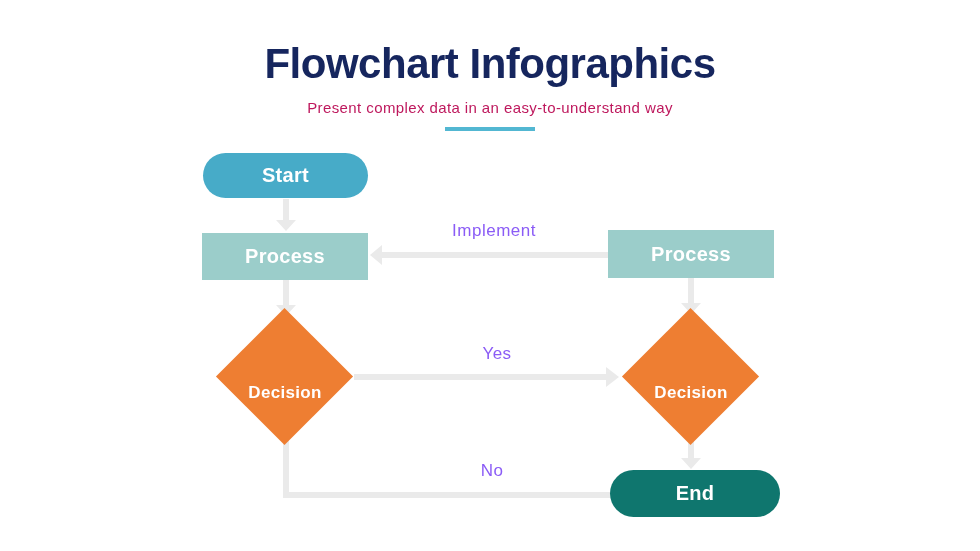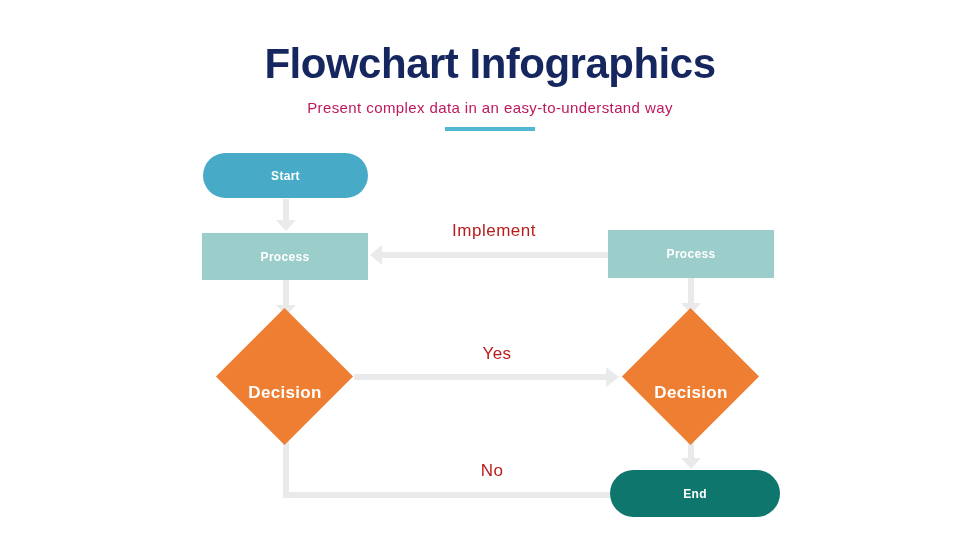--- a/index.html
+++ b/index.html
@@ -48,21 +48,21 @@
   }
 
   
   .node {
     position: absolute;
     display: flex;
     align-items: center;
     justify-content: center;
     color: #ffffff;
     font-weight: bold;
-    font-size: 12px;
+    font-size: 20px;
     letter-spacing: 0.3px;
   }
   .node-start {
     left: 203px; top: 153px;
     width: 165px; height: 45px;
     background: #47ABC8;
     border-radius: 23px;
   }
   .node-process-left {
     left: 202px; top: 233px;
@@ -144,21 +144,21 @@
   .c-yes-shaft             { left: 354px; top: 374px; width: 252px; height: 6px; }
   .c-yes-head              { left: 606px; top: 367px; }
   .c-decR-end-shaft        { left: 688px; top: 437px; width: 6px;  height: 21px; }
   .c-decR-end-head         { left: 681px; top: 458px; }
   .c-no-vert               { left: 283px; top: 438px; width: 6px;  height: 60px; }
   .c-no-horiz              { left: 283px; top: 492px; width: 327px; height: 6px; }
 
   
   .edge-label {
     position: absolute;
-    color: #b91c1c;
+    color: #8b5cf6;
     font-size: 17px;
     letter-spacing: 0.5px;
     text-align: center;
   }
   .label-implement { left: 414px; top: 221px; width: 160px; }
   .label-yes       { left: 437px; top: 344px; width: 120px; }
   .label-no        { left: 432px; top: 461px; width: 120px; }
 </style>
 </head>
 <body>

